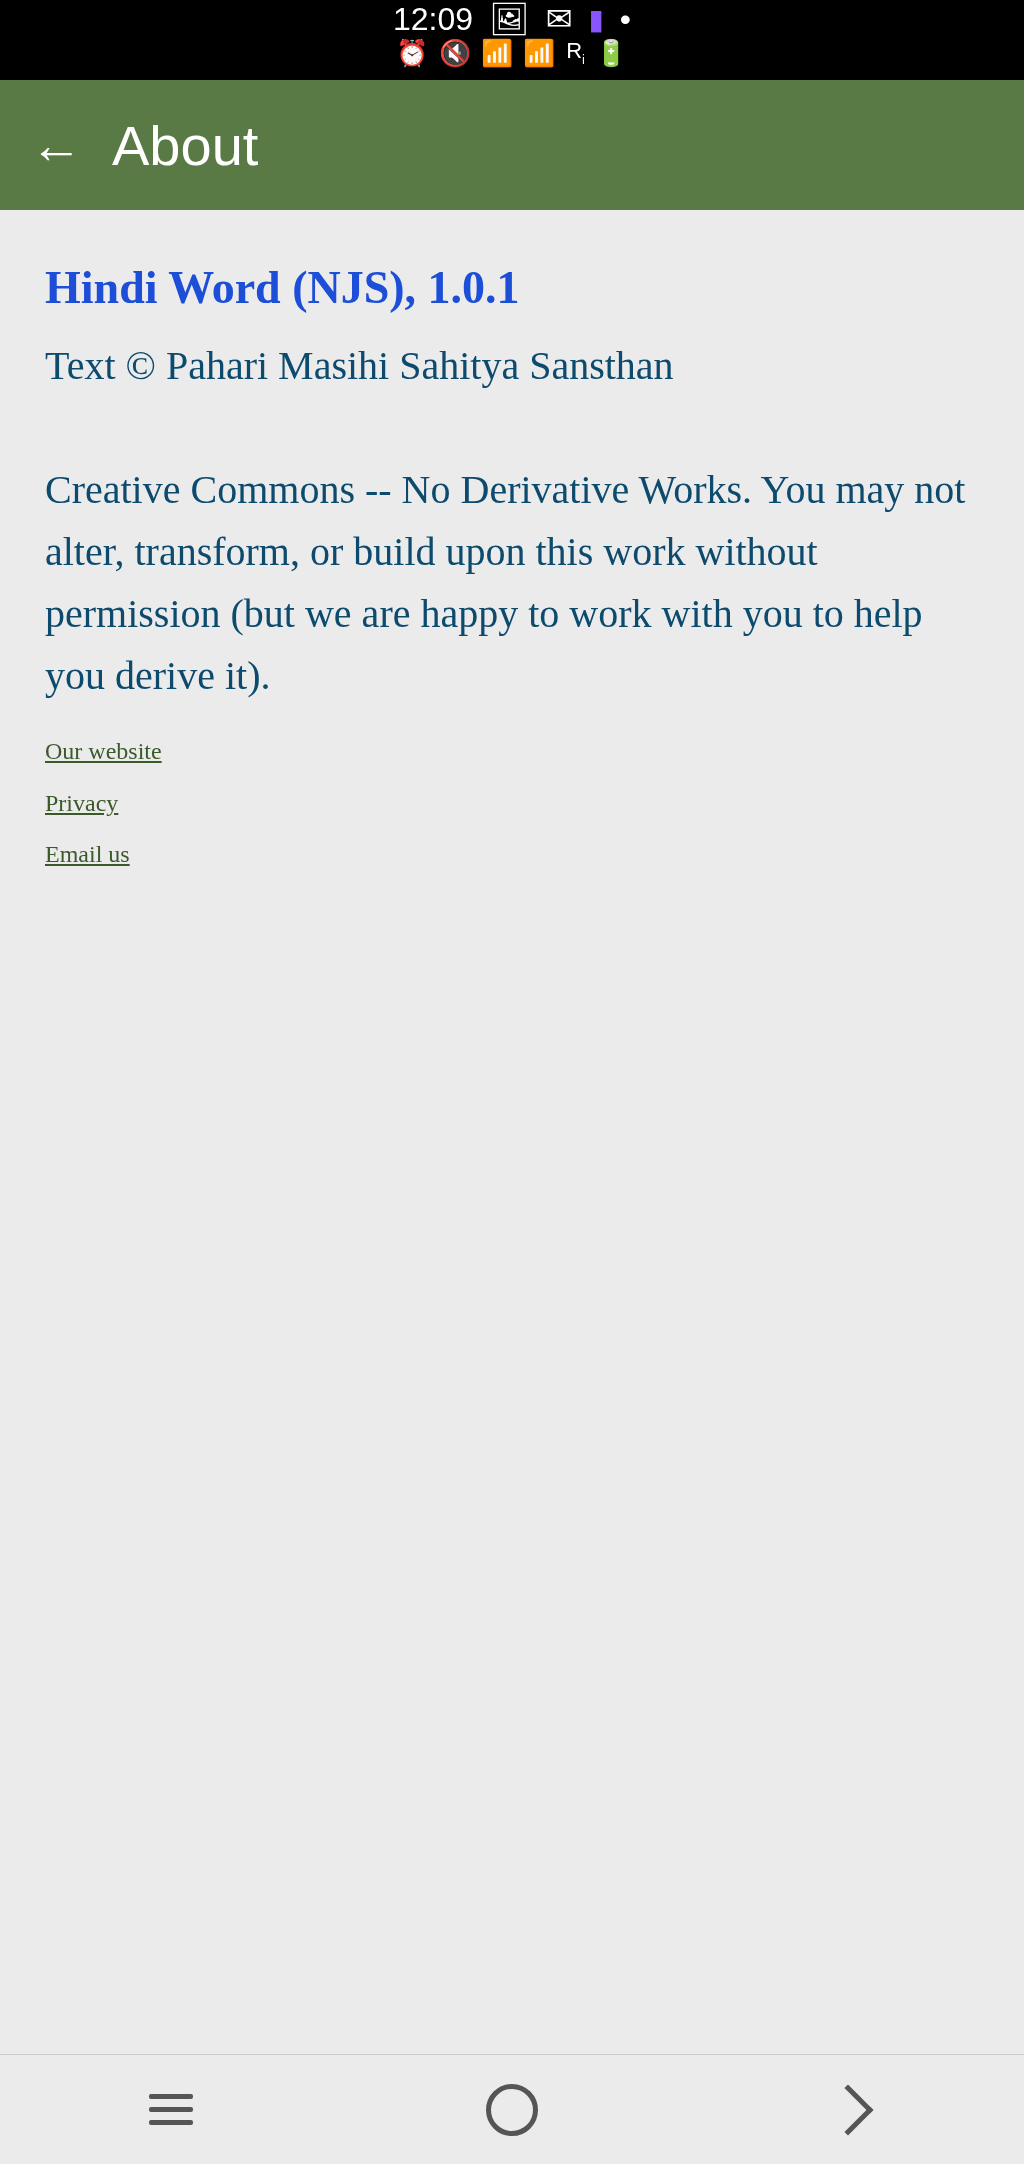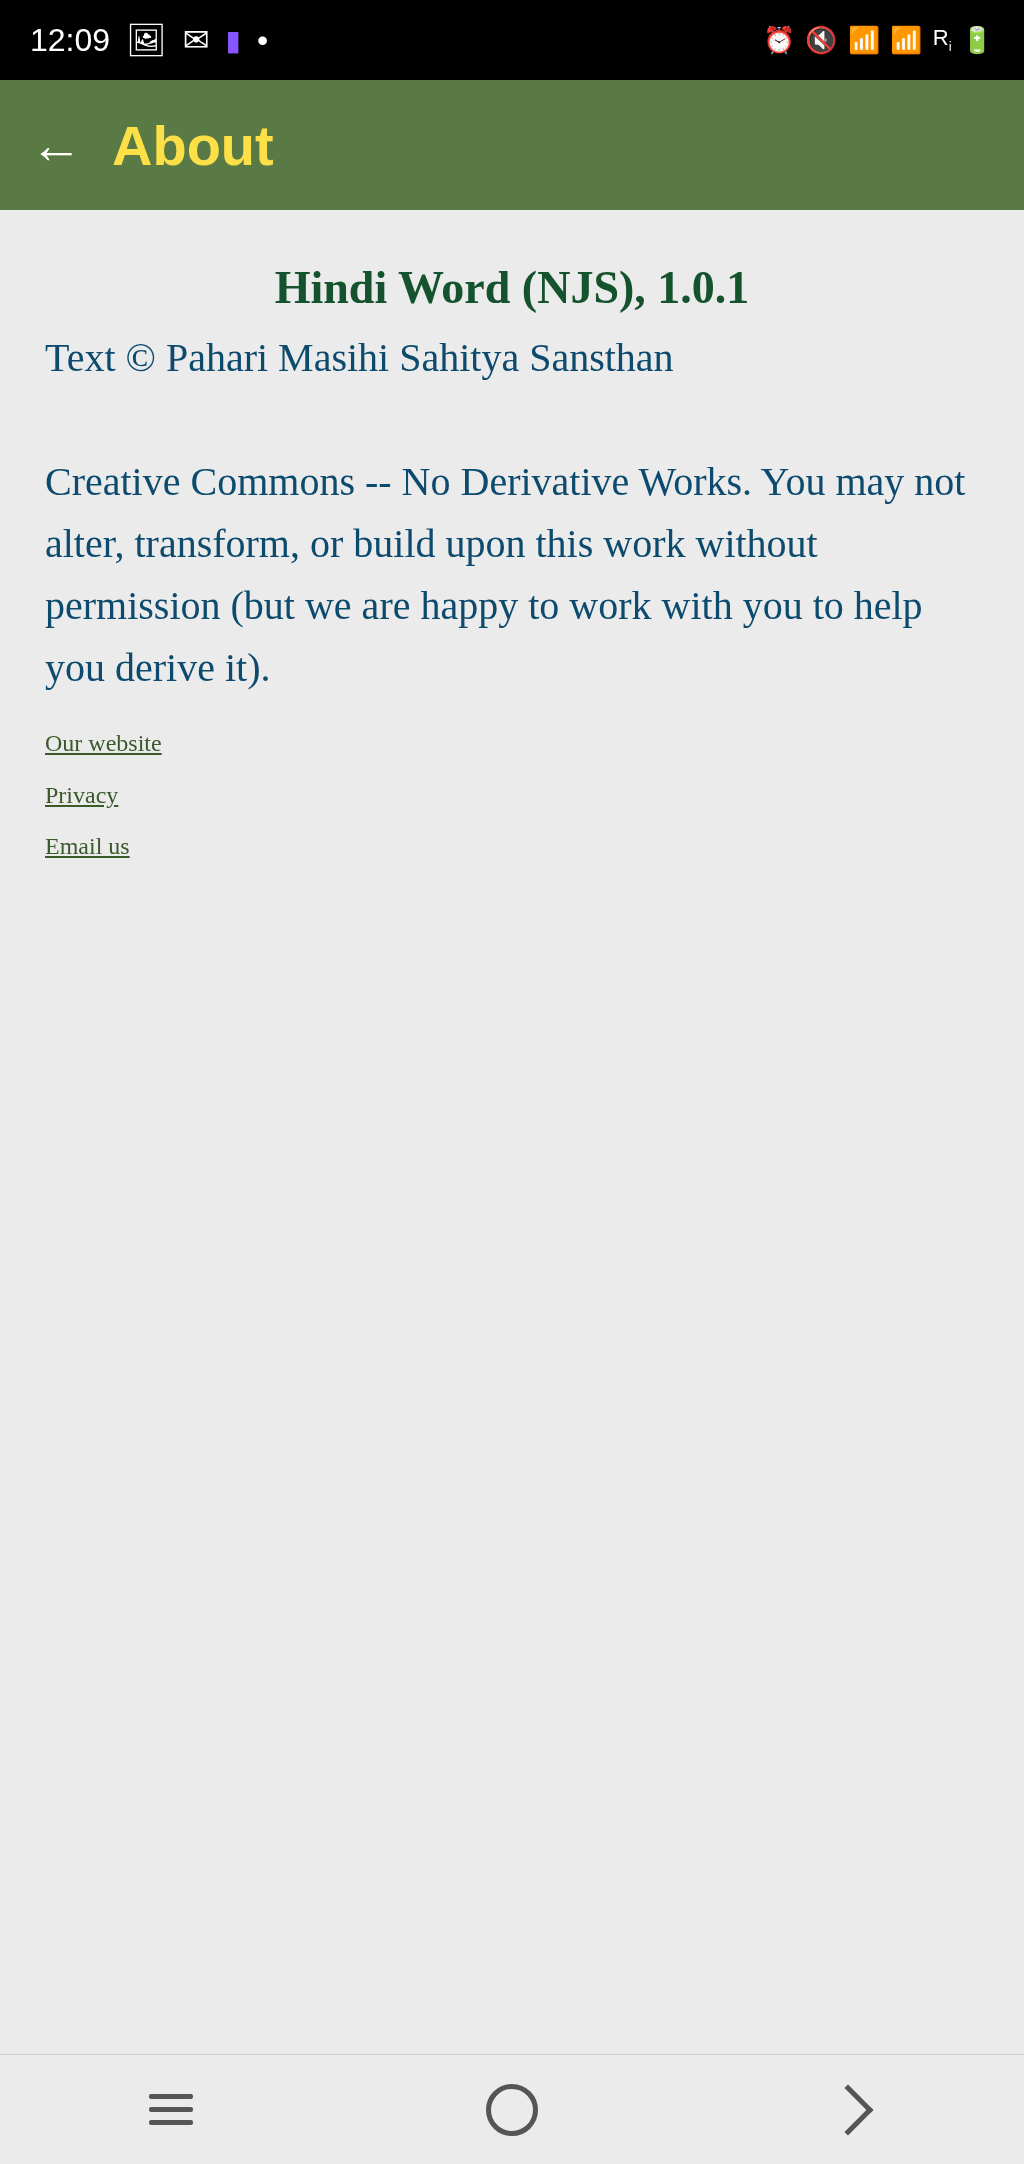--- a/index.html
+++ b/index.html
@@ -19,23 +19,24 @@
       flex-direction: column;
     }
 
     
     .status-bar {
       width: 100%;
       height: 80px;
       background: #000;
       display: flex;
       align-items: center;
-      justify-content: space-between;
+      justify-content: flex-start;
       padding: 0 30px;
       flex-shrink: 0;
+      flex-direction: column;
     }
 
     .status-left {
       display: flex;
       align-items: center;
       gap: 16px;
       color: #fff;
       font-size: 32px;
       font-family: sans-serif;
       font-weight: 500;
@@ -62,43 +63,42 @@
 
     .back-arrow {
       color: #fff;
       font-size: 52px;
       margin-right: 30px;
       cursor: pointer;
       font-family: sans-serif;
     }
 
     .toolbar-title {
-      color: #fde047;
+      color: #ffffff;
       font-size: 56px;
-      font-weight: bold;
+      font-weight: normal;
       font-family: sans-serif;
       text-align: right;
     }
 
     
     .content {
       flex: 1;
       background: #ebebeb;
       padding: 50px 45px 40px 45px;
       overflow: hidden;
     }
 
     .app-name {
       font-size: 46px;
       font-weight: bold;
-      color: #14532d;
-      font-family: serif;
-      margin-bottom: 12px;
+      color: #1d4ed8;
+      font-family: serif;
+      margin-bottom: 20px;
       line-height: 1.2;
-      text-align: center;
     }
 
     .description {
       font-size: 40px;
       color: #0c4a6e;
       font-family: serif;
       line-height: 1.55;
       margin-bottom: 28px;
     }
 

